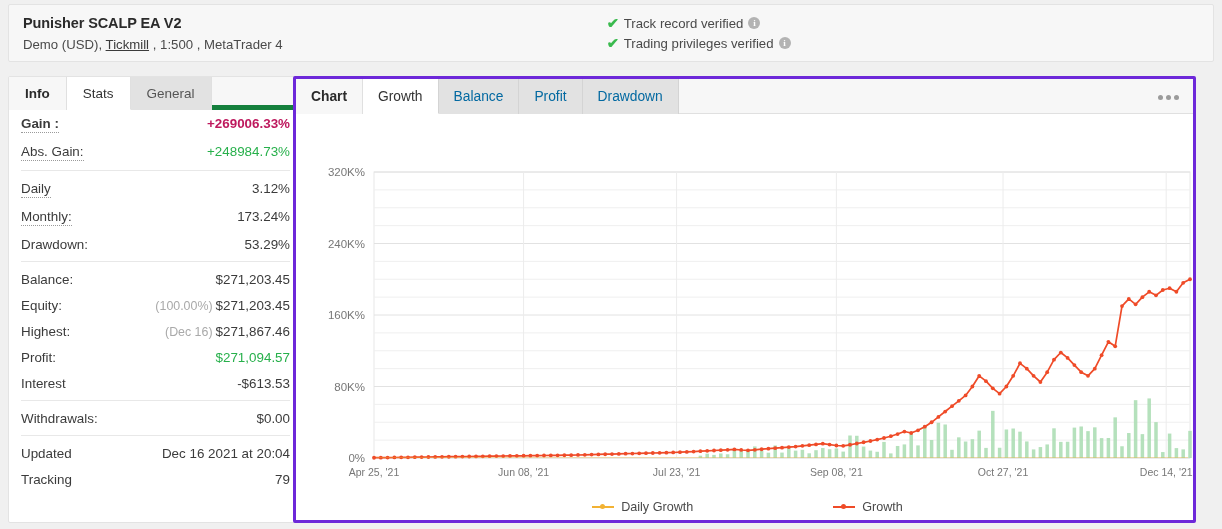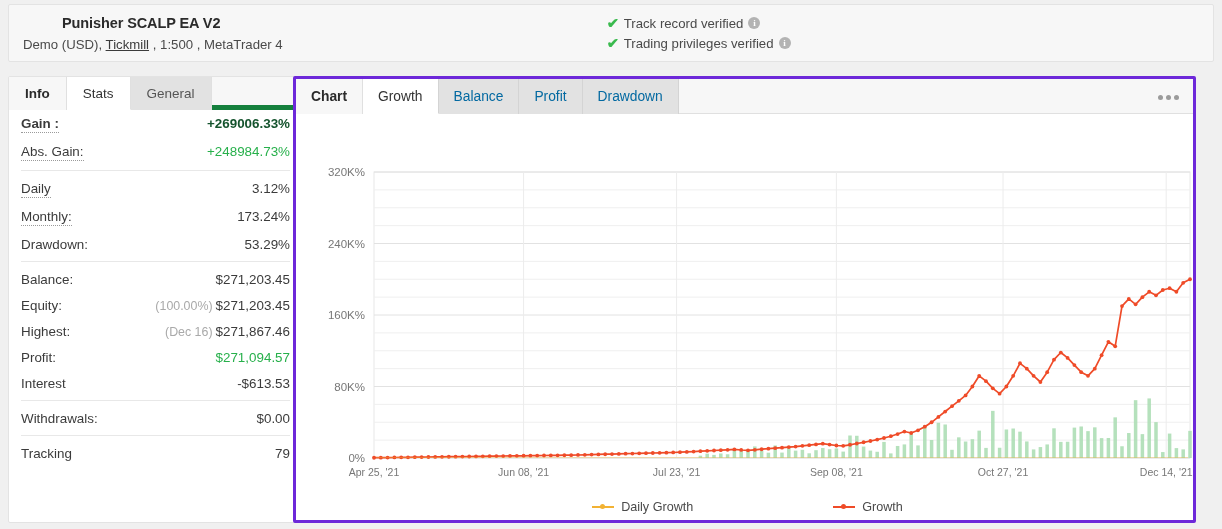--- a/index.html
+++ b/index.html
@@ -14,21 +14,21 @@
 
   
   .header {
     position: absolute; left: 8px; top: 4px; width: 1206px; height: 58px;
     background: #f7f7f7; border: 1px solid #e3e3e3; border-radius: 2px;
     display: flex; align-items: center;
   }
   .hdr-left { padding-left: 14px; width: 420px; }
   .acct-title {
     font-size: 14.5px; font-weight: bold; color: #2b2b2b; line-height: 19px;
-    margin-bottom: 3px; letter-spacing: -0.1px; margin-left: 39px;
+    margin-bottom: 3px; letter-spacing: -0.1px;
   }
   .acct-sub { font-size: 13.2px; color: #4a4a4a; line-height: 17px; }
   .acct-sub .broker { text-decoration: underline; color: #3c3c3c; cursor: pointer; }
 
   .hdr-mid { flex: 1; padding-left: 178px; }
   .verif-row { display: flex; align-items: center; line-height: 19px; margin: 1px 0; }
   .tick {
     color: #3aba4e; font-size: 14px; font-weight: bold; margin-right: 5px;
     display: inline-block; transform: scaleX(1.05);
   }
@@ -64,21 +64,21 @@
 
   .stat-body { padding: 0 12px; }
   .srow {
     display: flex; justify-content: space-between; align-items: baseline;
     font-size: 13.4px; color: #3b3b3b; padding: 5.5px 0;
   }
   .srow .lbl { color: #3b3b3b; }
   .dotted { border-bottom: 1px dotted #9a9a9a; padding-bottom: 1px; cursor: pointer; }
   .bold { font-weight: bold; }
   .green { color: #27b04b; }
-  .green-b { color: #14532d; font-weight: bold; }
+  .green-b { color: #be185d; font-weight: bold; }
   .muted { color: #a9a9a9; font-size: 12.4px; margin-right: 3px; }
   .divider { border-top: 1px solid #e8e8e8; margin: 4px 0; }
   .val { text-align: right; white-space: nowrap; }
 
   
   .chartpanel {
     position: absolute; left: 293px; top: 76px; width: 903px; height: 447px;
     background: #fff; border: 3px solid #6d28d9; border-radius: 2px;
   }
   .ctabs { display: flex; height: 35px; background: #f7f7f7;
@@ -209,20 +209,24 @@
 
       <div>
         <div class="srow">
           <span class="lbl">Withdrawals:</span>
           <span class="val">$0.00</span>
         </div>
       </div>
       <div class="divider"></div>
 
       <div>
+        <div class="srow">
+          <span class="lbl">Updated</span>
+          <span class="val">Dec 16 2021 at 20:04</span>
+        </div>
         <div class="srow">
           <span class="lbl">Tracking</span>
           <span class="val">79</span>
         </div>
       </div>
     </div>
   </div>
 
   <div class="chartpanel">
     <div class="ctabs">

